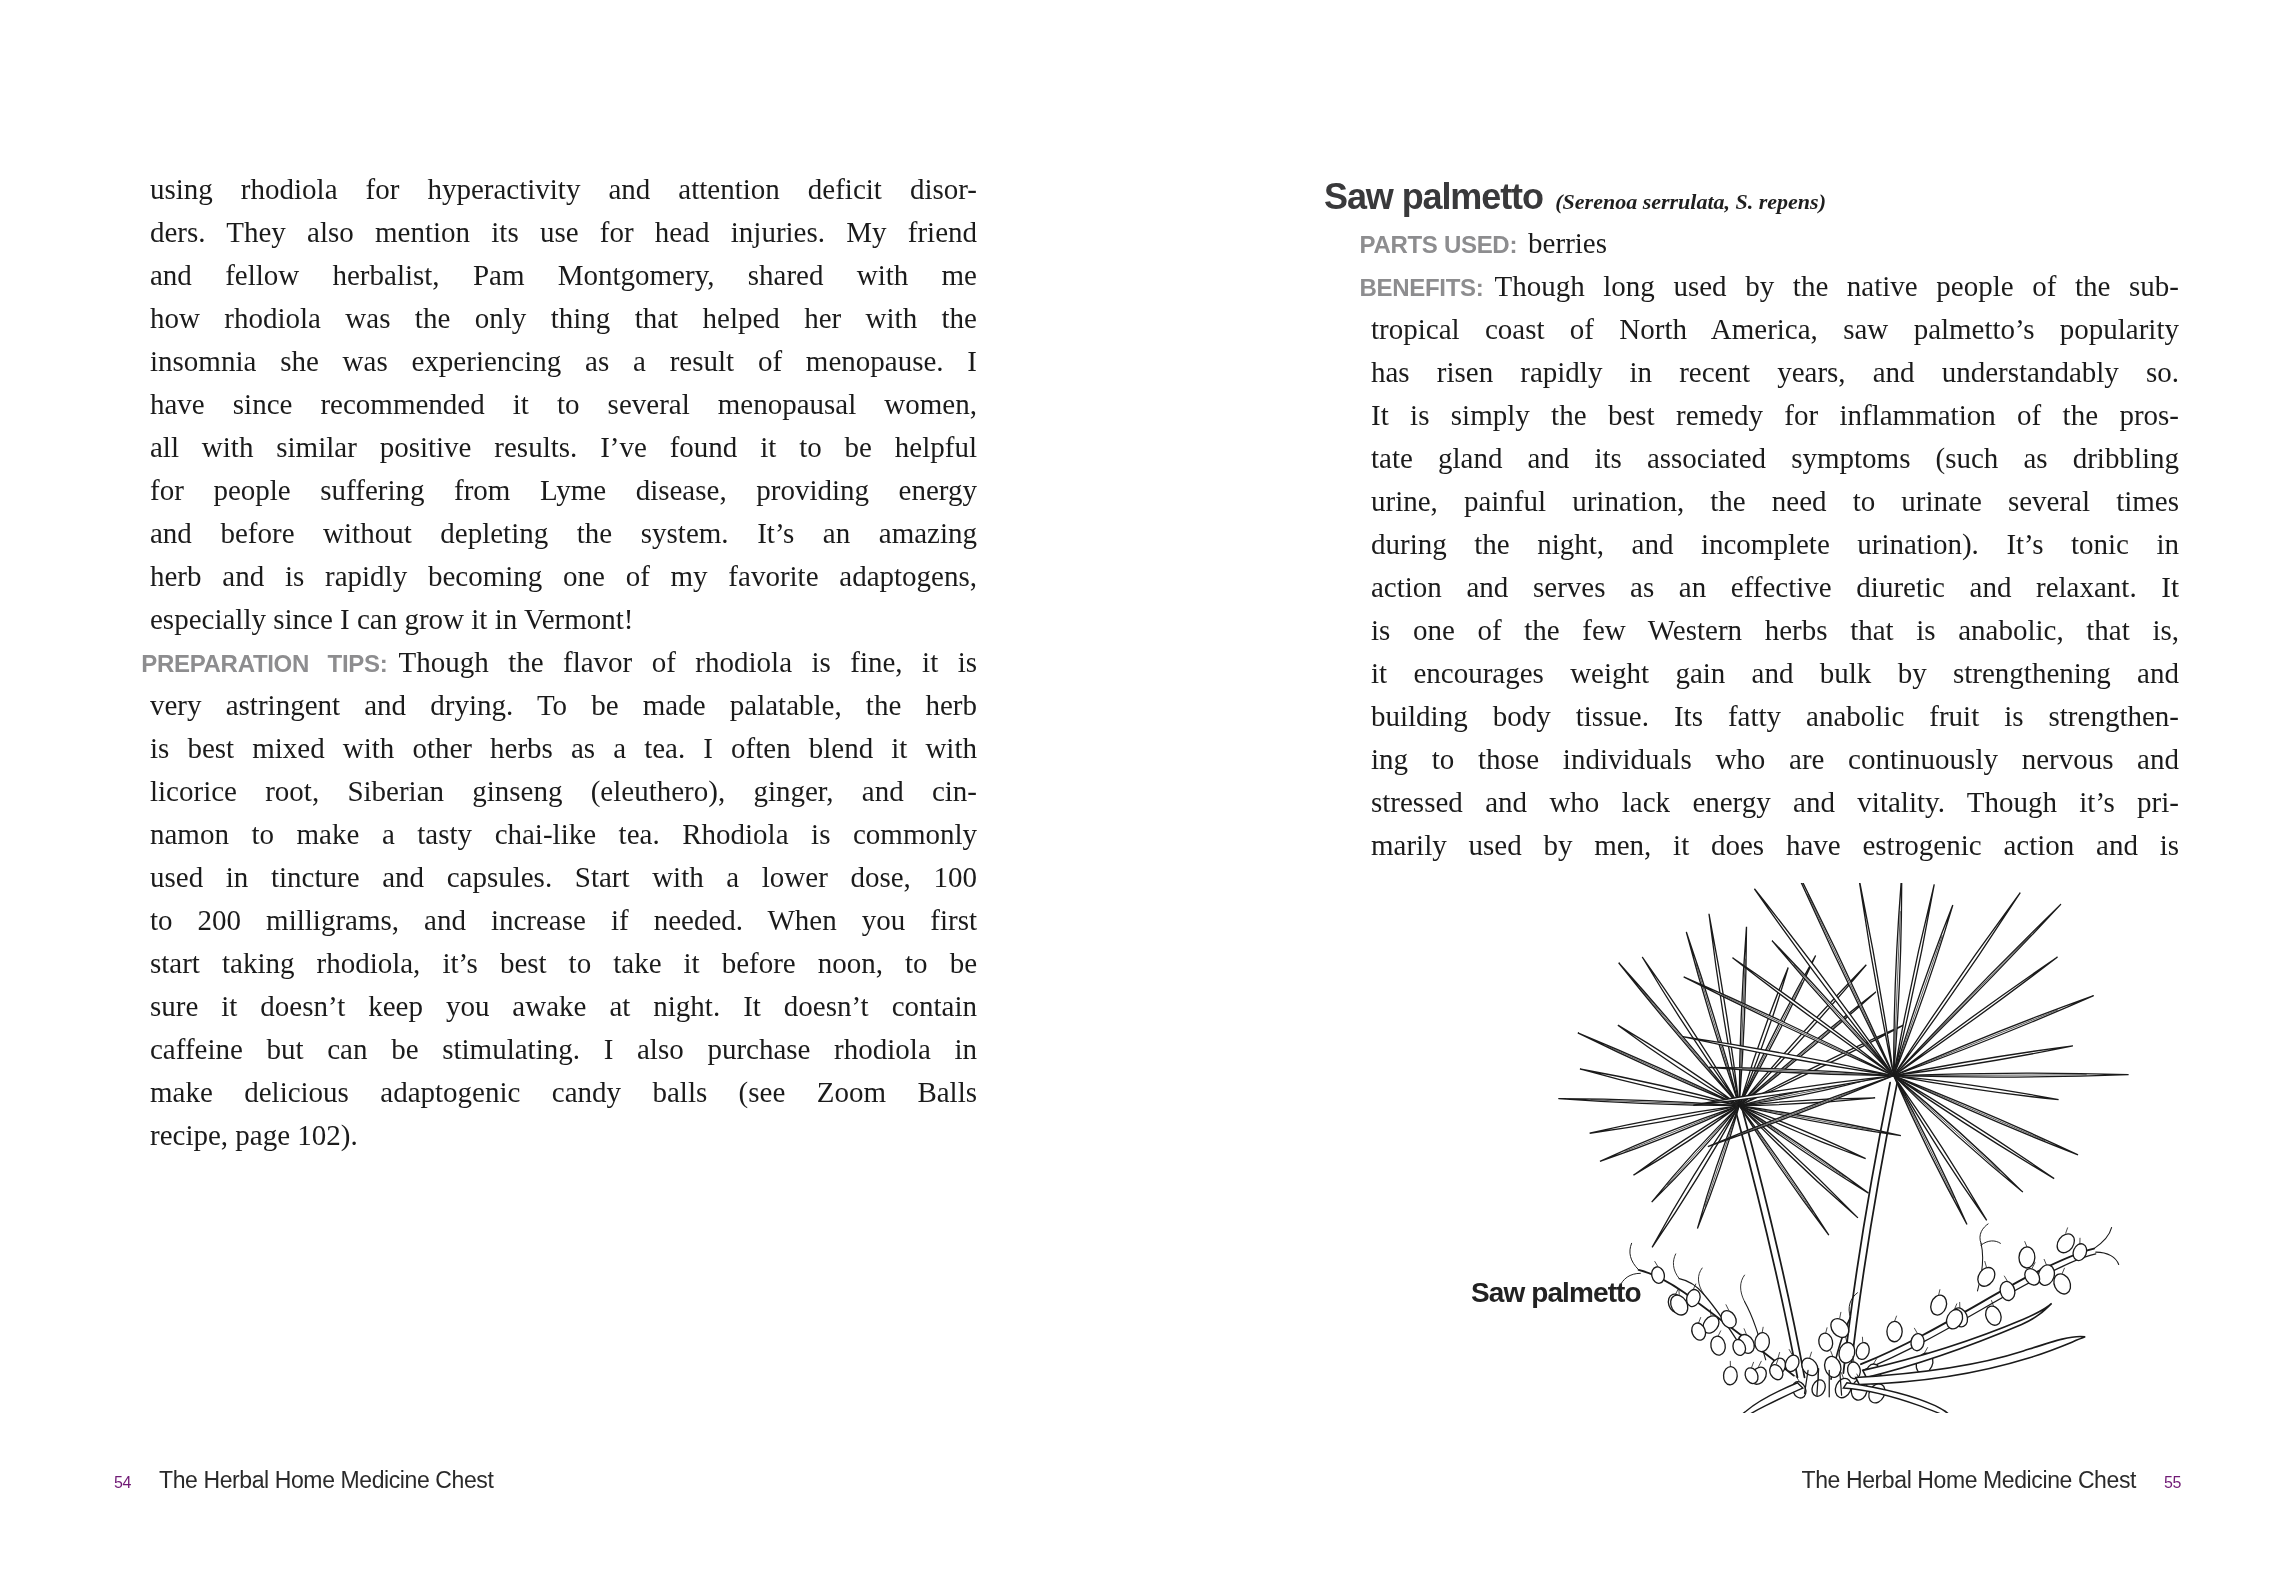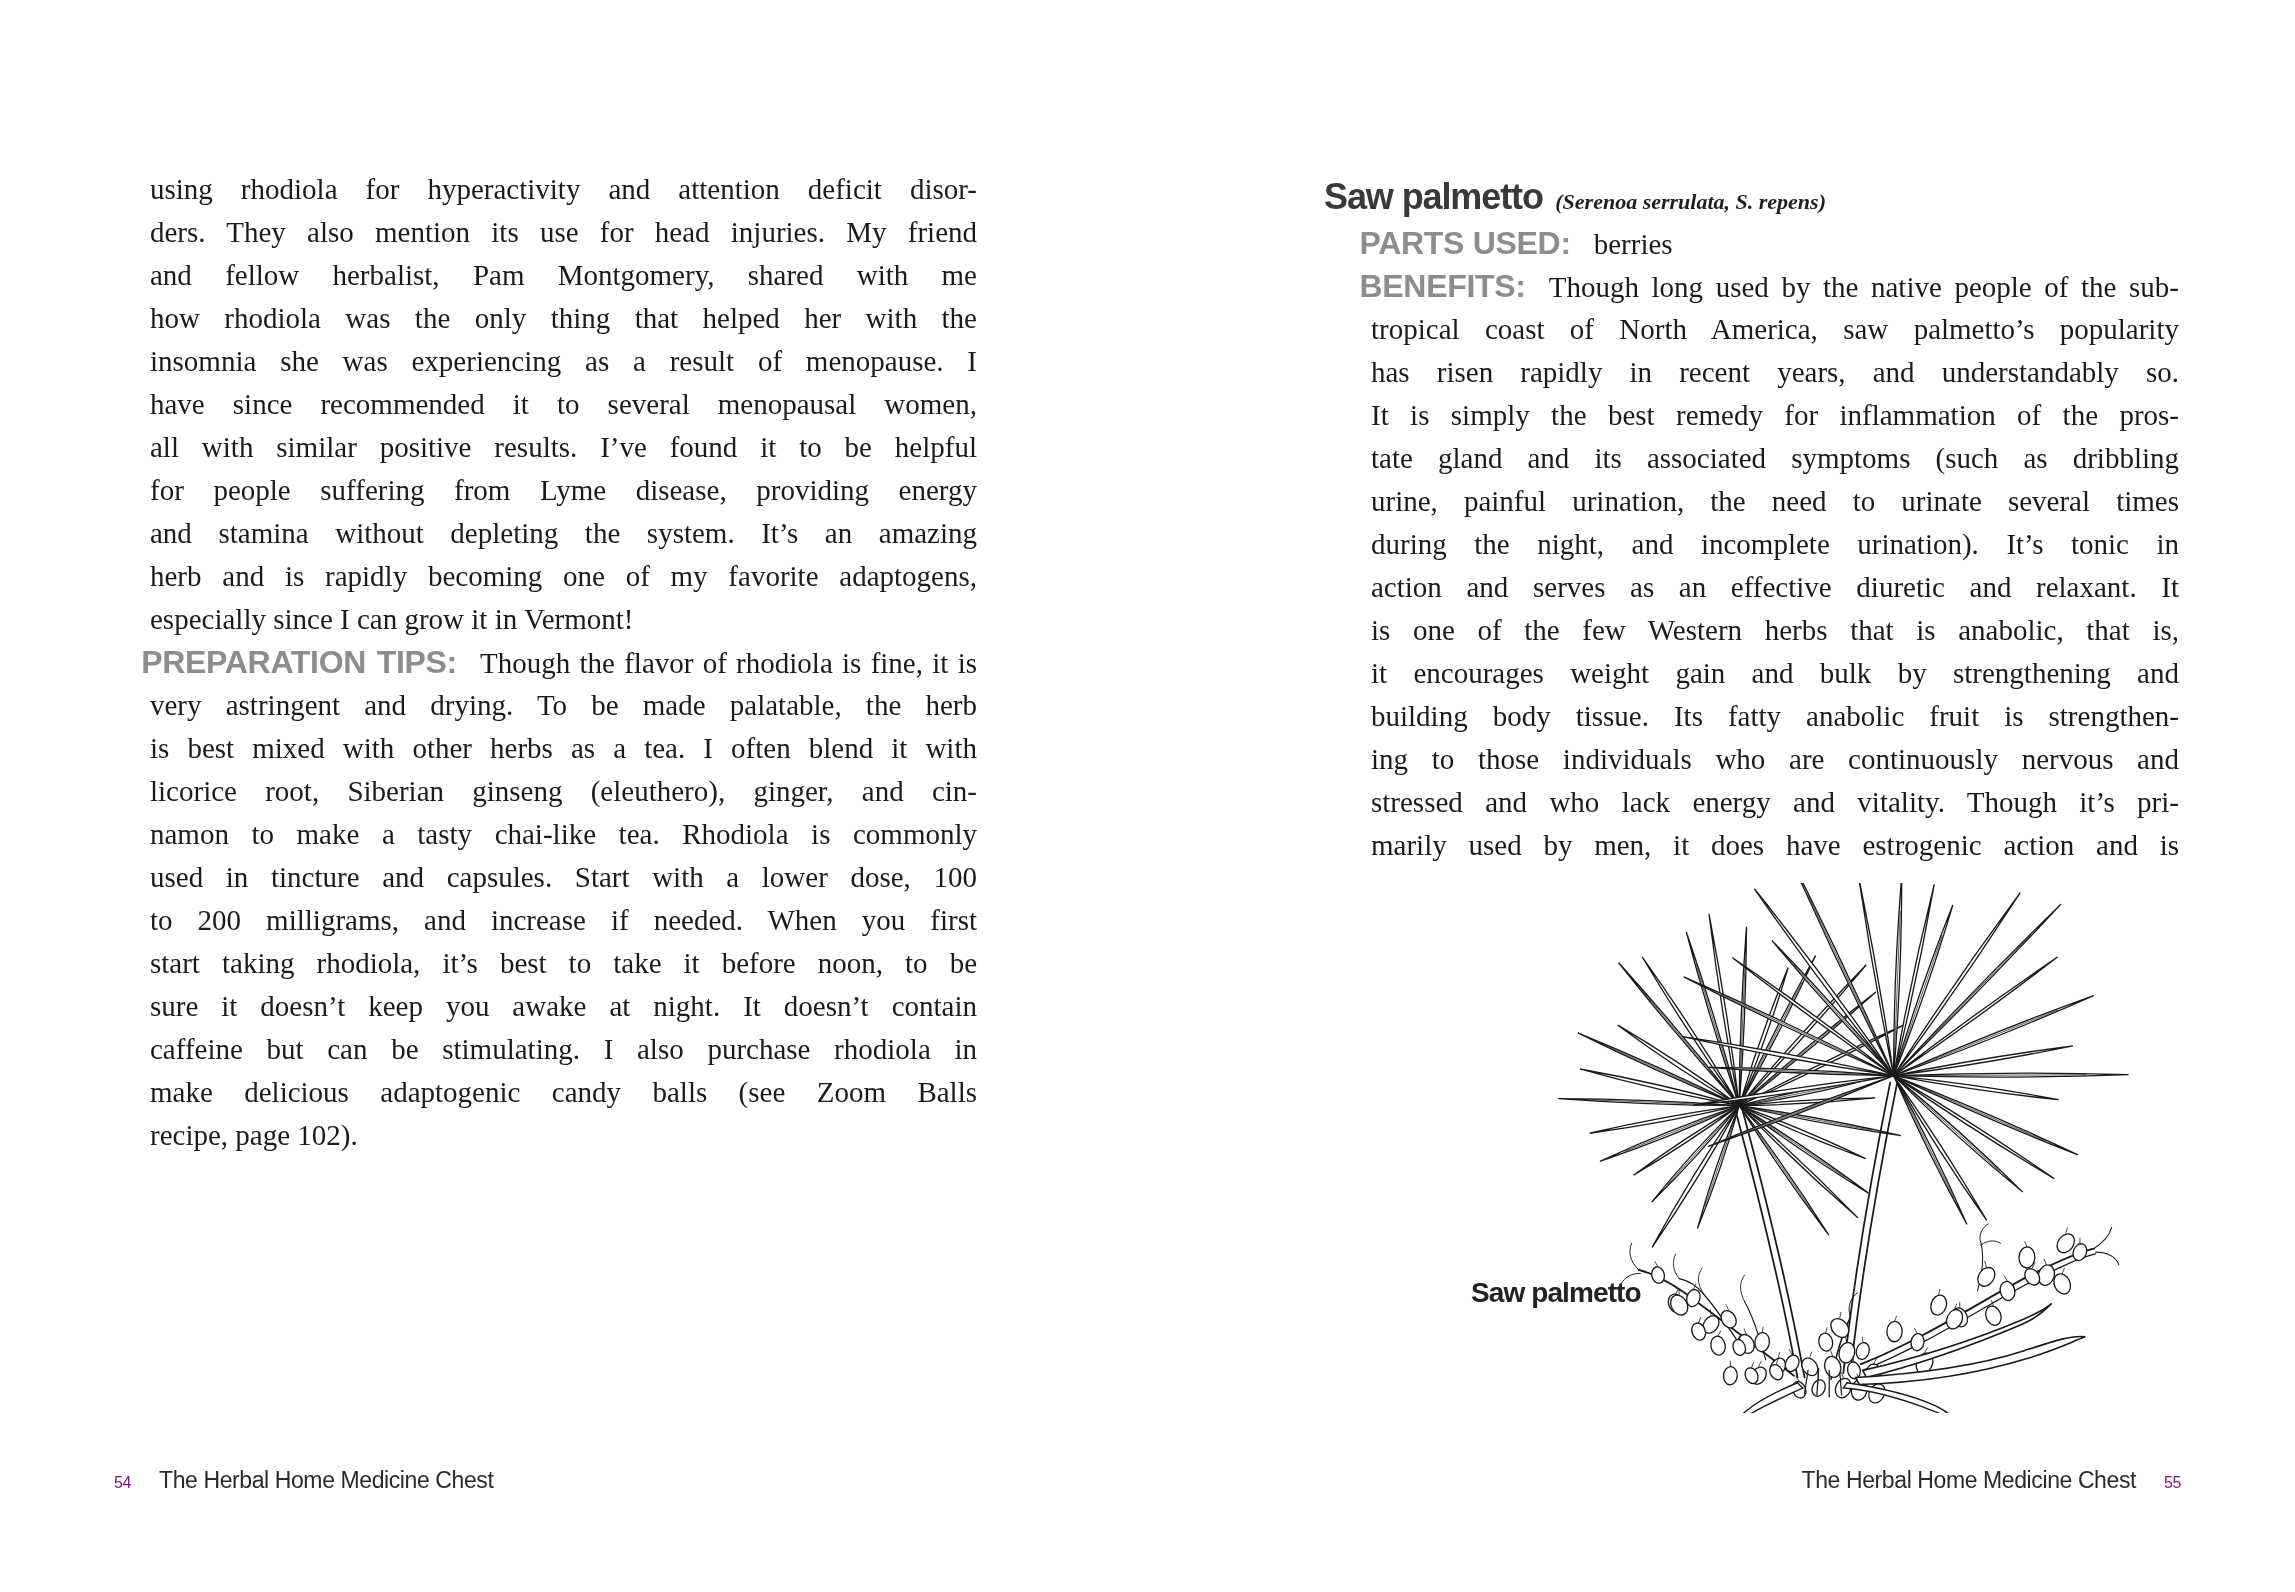--- a/index.html
+++ b/index.html
@@ -10,22 +10,22 @@
   }
   .page-col { position: absolute; }
   .bodyline {
     height: 43px; line-height: 43px; font-size: 29px;
     text-align: justify; text-align-last: justify;
     white-space: nowrap; color: #1b1b1b;
   }
   .bodyline.lastline { text-align-last: left; }
   .inline-label {
     font-family: "Liberation Sans", "DejaVu Sans", sans-serif;
-    font-weight: 700; font-size: 32px; letter-spacing: -0.3px;
-    color: #8d8d8f; margin-right: 23px;
+    font-weight: 700; font-size: 24px; letter-spacing: -0.3px;
+    color: #8d8d8f; margin-right: 11px;
   }
   .lp-labelline .inline-label { margin-left: -8.8px; }
   .rp-line { margin-left: 47px; }
   .rp-line .inline-label { margin-left: -11.5px; }
   .heading-row { height: 51px; line-height: 51px; white-space: nowrap; }
   .heading-main {
     font-family: "Liberation Sans", "DejaVu Sans", sans-serif;
     font-weight: 700; font-size: 36px; letter-spacing: -1.1px; color: #39393b;
   }
   .heading-latin {
@@ -58,21 +58,21 @@
 <div class="page-col" style="left:150px; top:168px; width:827px;">
   <div>
     <div class="bodyline">using rhodiola for hyperactivity and attention deficit disor-</div>
     <div class="bodyline">ders. They also mention its use for head injuries. My friend</div>
     <div class="bodyline">and fellow herbalist, Pam Montgomery, shared with me</div>
     <div class="bodyline">how rhodiola was the only thing that helped her with the</div>
     <div class="bodyline">insomnia she was experiencing as a result of menopause. I</div>
     <div class="bodyline">have since recommended it to several menopausal women,</div>
     <div class="bodyline">all with similar positive results. I’ve found it to be helpful</div>
     <div class="bodyline">for people suffering from Lyme disease, providing energy</div>
-    <div class="bodyline">and stamina without depleting the system. It’s an amazing</div>
+    <div class="bodyline">and before without depleting the system. It’s an amazing</div>
     <div class="bodyline">herb and is rapidly becoming one of my favorite adaptogens,</div>
     <div class="bodyline lastline">especially since I can grow it in Vermont!</div>
   </div>
   <div>
     <div class="bodyline lp-labelline">
       <span class="inline-label">PREPARATION TIPS:</span><span>Though the flavor of rhodiola is fine, it is</span>
     </div>
     <div class="bodyline">very astringent and drying. To be made palatable, the herb</div>
     <div class="bodyline">is best mixed with other herbs as a tea. I often blend it with</div>
     <div class="bodyline">licorice root, Siberian ginseng (eleuthero), ginger, and cin-</div>

